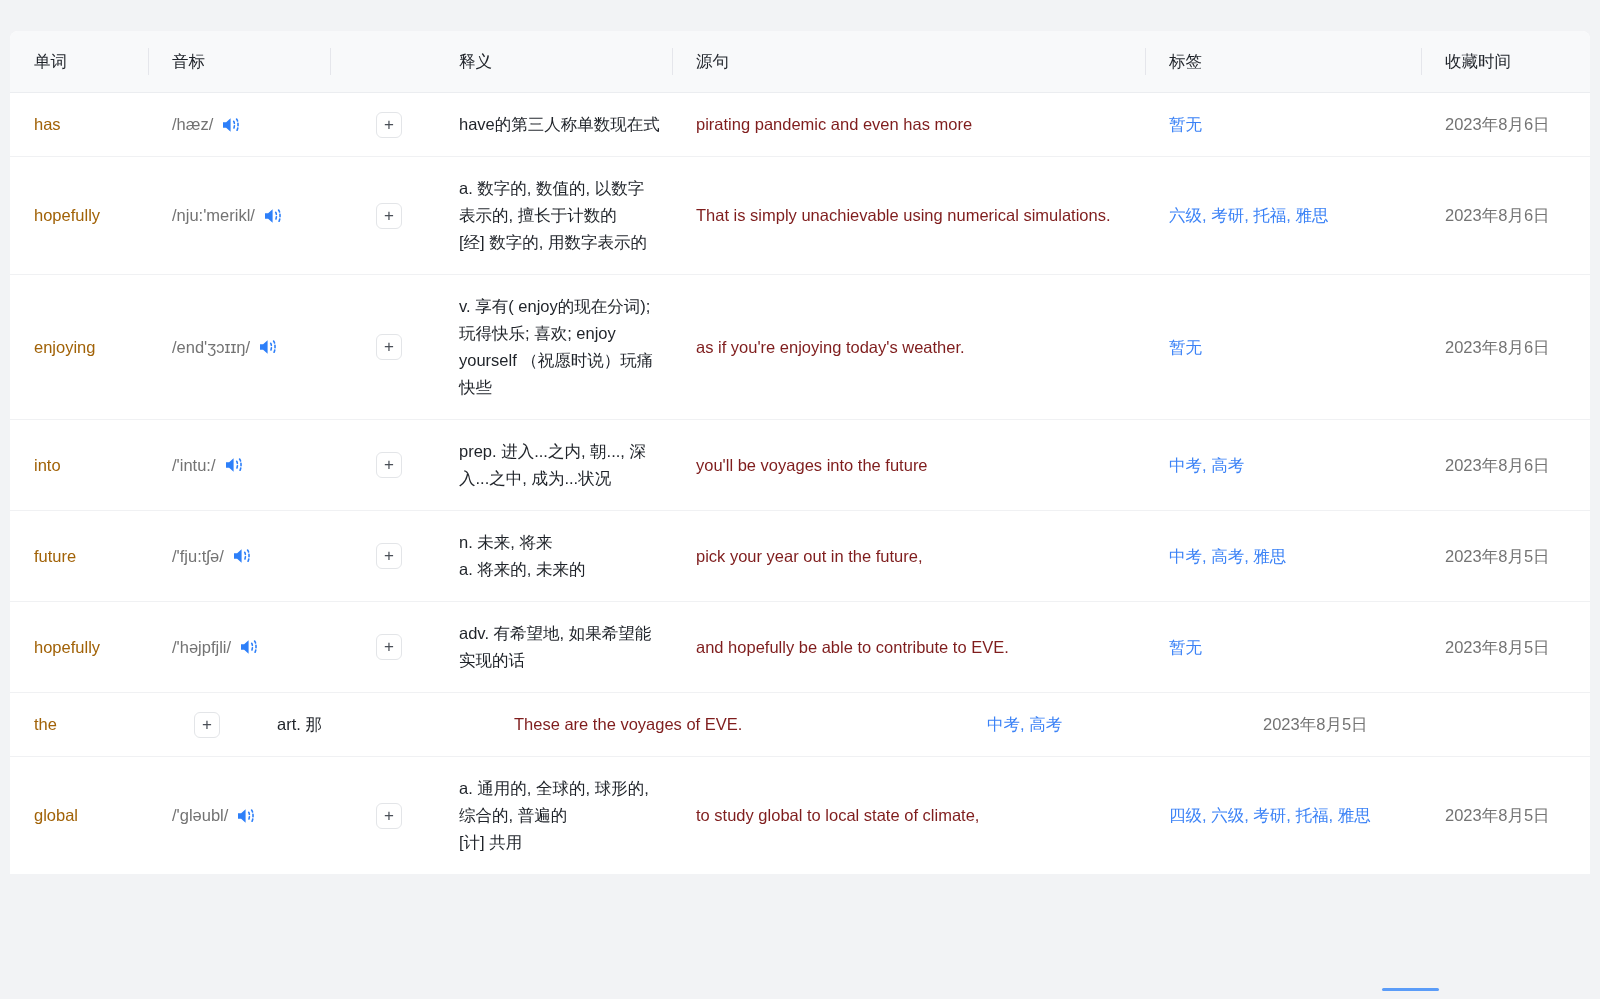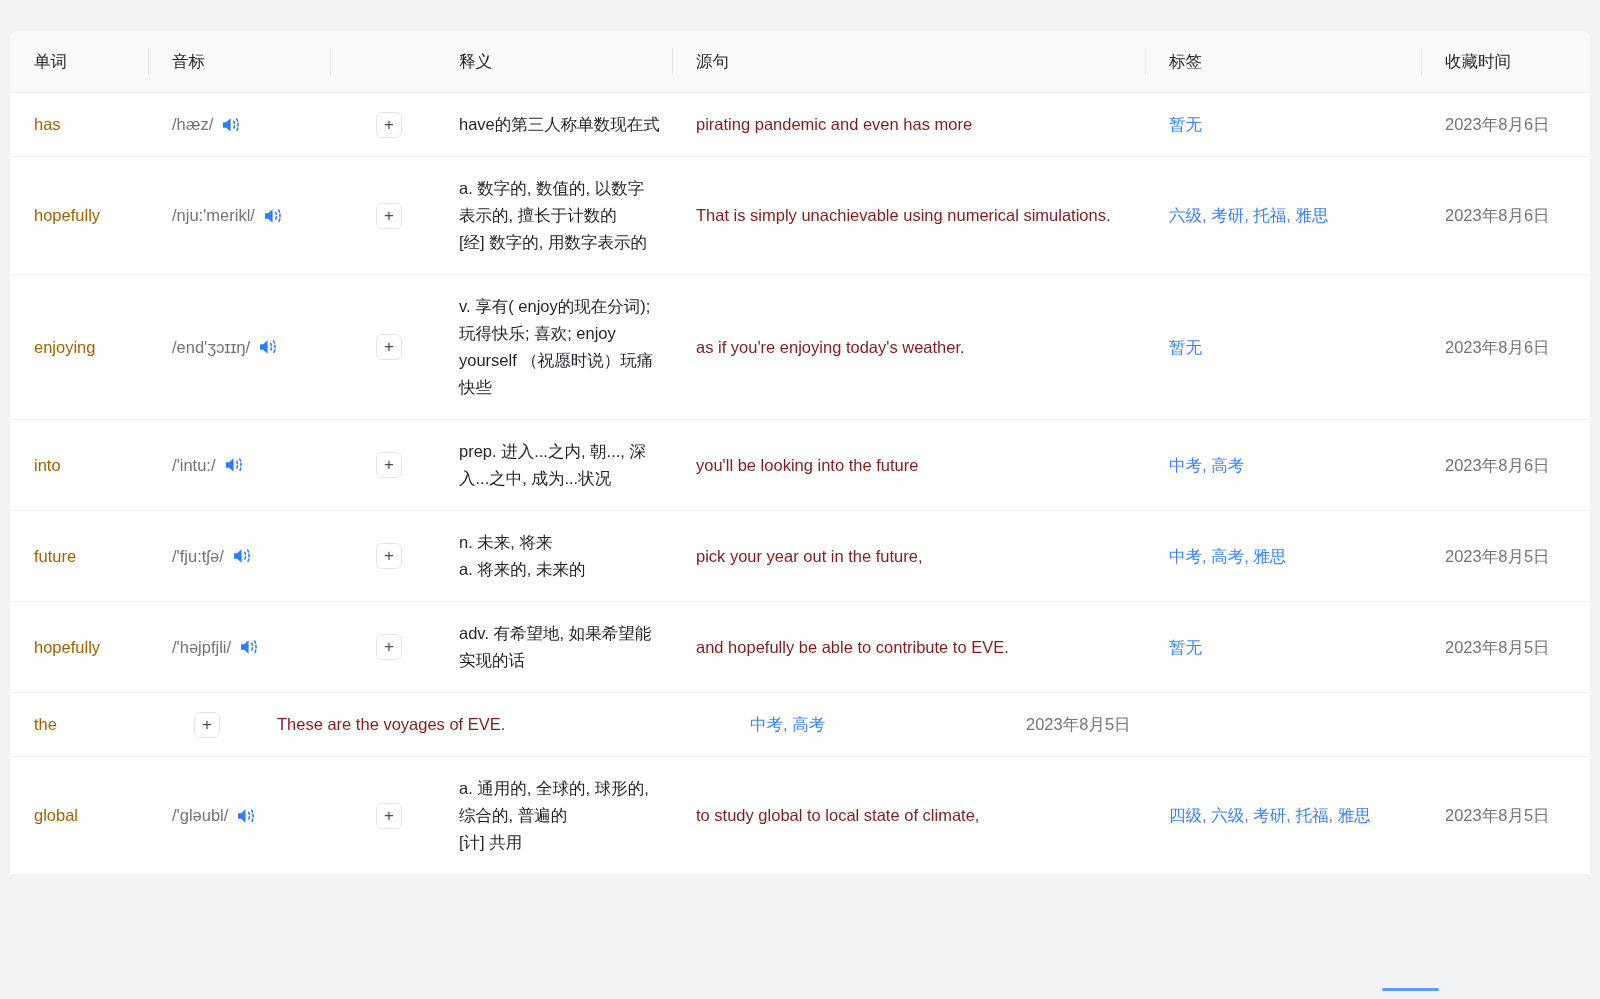--- a/index.html
+++ b/index.html
@@ -313,21 +313,21 @@
               </button>
             </span>
           </div>
           <div class="td c-actions">
             <button class="plus-btn">+</button>
           </div>
           <div class="td c-meaning">
             <span class="meaning-inner">prep. 进入...之内, 朝..., 深入...之中, 成为...状况</span>
           </div>
           <div class="td c-sentence">
-            <span class="sentence-inner">you'll be looking into the future</span>
+            <span class="sentence-inner">you'll be voyages into the future</span>
           </div>
           <div class="td c-tags">
             <span>中考, 高考</span>
           </div>
           <div class="td c-date">
             <span>2023年8月6日</span>
           </div>
         </div>
         <div class="trow">
           <div class="td c-word">
@@ -393,20 +393,23 @@
           <div class="td c-date">
             <span>2023年8月5日</span>
           </div>
         </div>
         <div class="trow">
           <div class="td c-word">
             <span>the</span>
           </div>
           <div class="td c-actions">
             <button class="plus-btn">+</button>
+          </div>
+          <div class="td c-meaning">
+            <span class="meaning-inner">art. 那</span>
           </div>
           <div class="td c-sentence">
             <span class="sentence-inner">These are the voyages of EVE.</span>
           </div>
           <div class="td c-tags">
             <span>中考, 高考</span>
           </div>
           <div class="td c-date">
             <span>2023年8月5日</span>
           </div>

